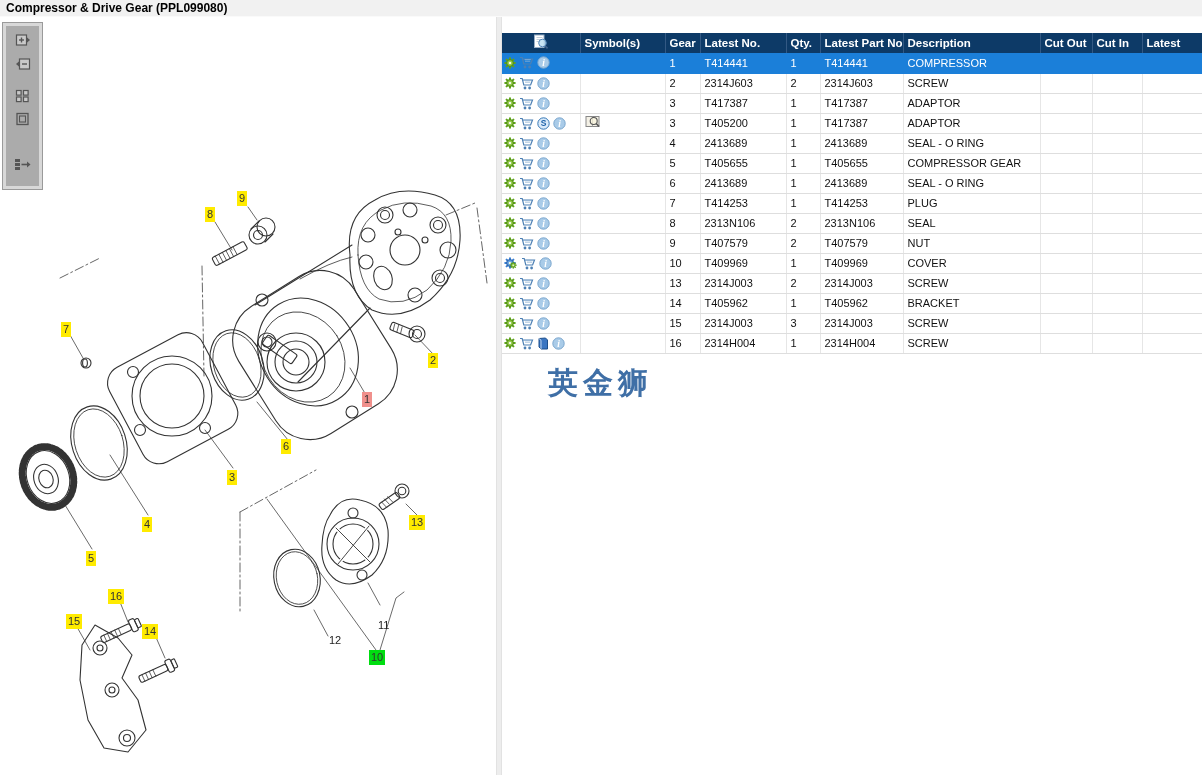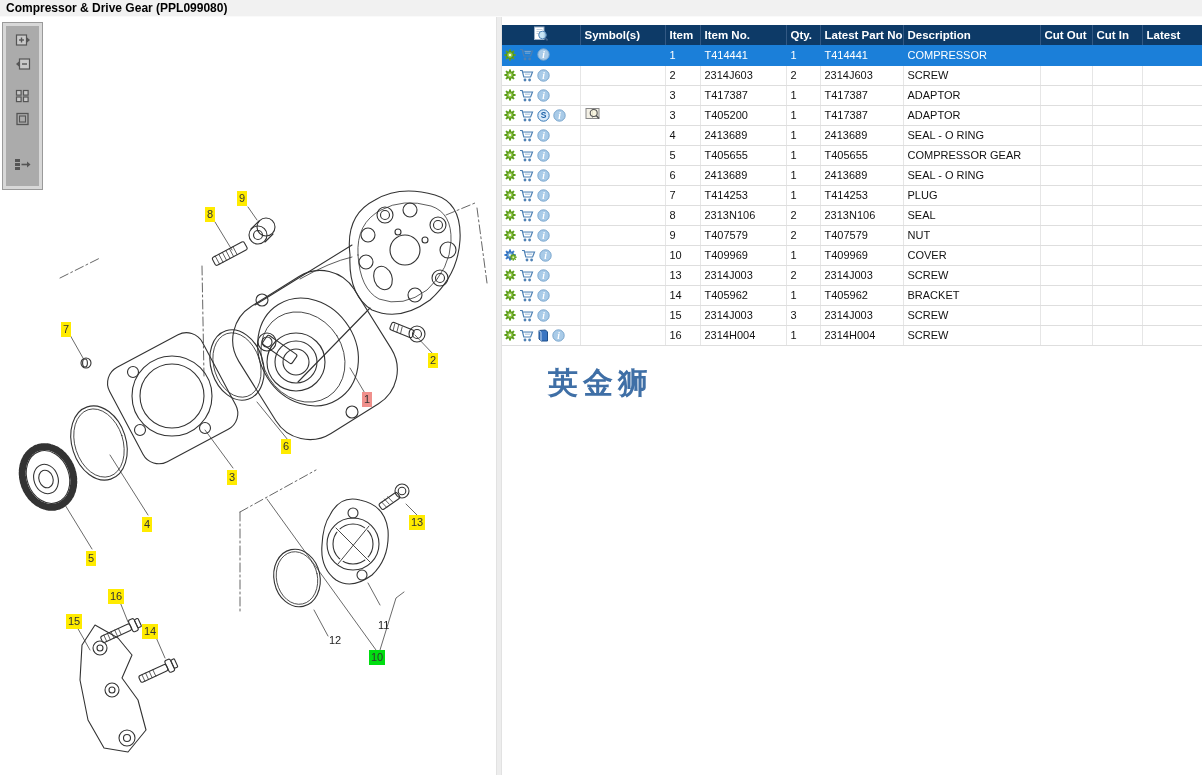--- a/index.html
+++ b/index.html
@@ -22,21 +22,21 @@
              font-size:11px; color:#333; text-align:center; }
   .callout.yellow { background:#ffeb00; }
   .callout.red    { background:#f0908c; }
   .callout.green  { background:#00dd11; }
   .callout.plain  { background:transparent; color:#222; }
 
   .splitter { position:absolute; left:496px; top:17px; width:6px; height:758px; background:#ededed;
               border-left:1px solid #e2e2e2; border-right:1px solid #e2e2e2; }
 
   .right-pane { position:absolute; left:502px; top:17px; width:700px; height:758px; background:#fff; overflow:hidden; }
-  table.parts { border-collapse:collapse; table-layout:fixed; width:700px; margin-top:8px; }
+  table.parts { border-collapse:collapse; table-layout:fixed; width:700px; margin-top:16px; }
   table.parts th { background:#0d3a67; color:#fff; font-size:11.5px; font-weight:600; text-align:left;
                    height:20px; padding:0 4px; border-right:1px solid #335984; white-space:nowrap; overflow:hidden; }
   table.parts th.c-icons { text-align:center; }
   table.parts td { font-size:11px; color:#111; height:20px; padding:0 4px; border-bottom:1px solid #dedede;
                    border-right:1px solid #e6e6e6; white-space:nowrap; overflow:hidden; }
   table.parts td.c-icons { padding:0 0 0 2px; }
   table.parts tr.selected td { background:#1b7fd9; color:#fff; border-color:#1b7fd9; }
   .iconrow { display:flex; align-items:center; gap:3px; }
   .iconrow span { display:inline-flex; }
 
@@ -299,22 +299,22 @@
                   <rect x="2.5" y="1" width="9.5" height="12.5" fill="#fff" stroke="#9ab0c8"></rect>
                   <g stroke="#b5c5d6" stroke-width="0.8">
                     <line x1="4.5" y1="3.5" x2="10.5" y2="3.5"></line>
                     <line x1="4.5" y1="5.5" x2="10.5" y2="5.5"></line>
                     <line x1="4.5" y1="7.5" x2="8.5" y2="7.5"></line>
                   </g>
                   <circle cx="10.5" cy="9" r="3.8" fill="#bfe0f2" fill-opacity="0.85" stroke="#5588bb"></circle>
                   <line x1="13.1" y1="11.8" x2="15.6" y2="14.4" stroke="#40628c" stroke-width="1.7"></line>
                 </svg></span></th>
             <th>Symbol(s)</th>
-            <th>Item</th>
-            <th>Item No.</th>
+            <th>Gear</th>
+            <th>Latest No.</th>
             <th>Qty.</th>
             <th>Latest Part No.</th>
             <th>Description</th>
             <th>Cut Out</th>
             <th>Cut In</th>
             <th>Latest</th>
           </tr>
         </thead>
       <tbody id="tbody">
           <tr class="selected">

